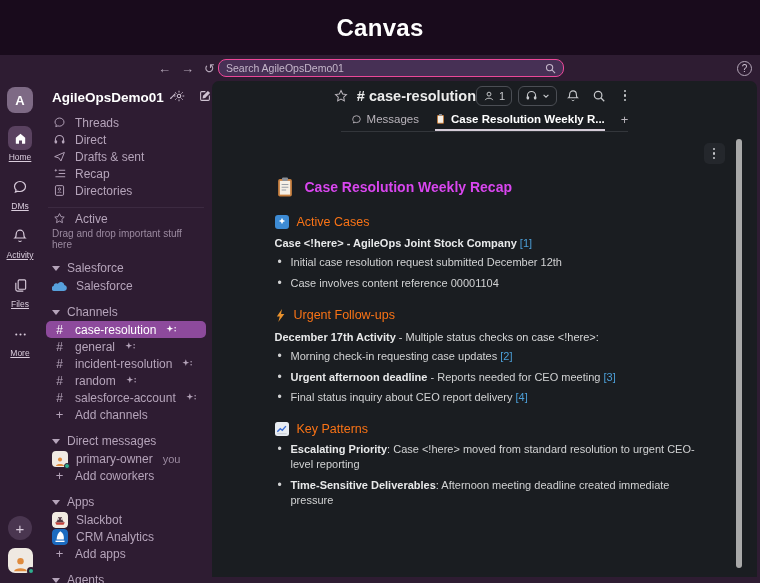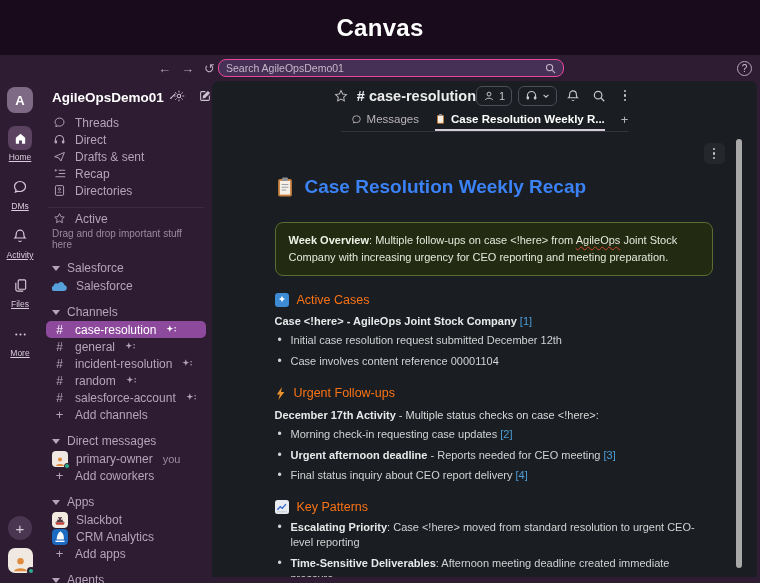--- a/index.html
+++ b/index.html
@@ -93,21 +93,21 @@
   .tab-add { padding-bottom:4px; font-size:13px; }
 
   .canvas-body { position:relative; flex:1; overflow:hidden; }
   .kebab-btn { position:absolute; top:11px; right:20px; width:21px; height:21px; border-radius:5px;
     background:#24272c; display:flex; align-items:center; justify-content:center; }
   .vscroll { position:absolute; top:3px; right:2px; bottom:3px; width:8px; }
   .vthumb { position:absolute; top:4px; bottom:6px; left:1px; width:6px; background:#a9a9a9; border-radius:3px; }
 
   .canvas-content { padding:44px 40px 0 50px; max-width:520px; }
   .doc-title { display:flex; align-items:center; gap:10px; }
-  .doc-title h2 { color:#3b82f6; font-size:19px; font-weight:700; }
+  .doc-title h2 { color:#d946ef; font-size:14px; font-weight:700; }
   .overview { margin-top:24px; background:#222b11; border:1px solid #5a6b33; border-radius:8px;
     padding:9px 13px; font-size:11px; line-height:1.55; color:#e4e7db; width:438px; }
   .overview b { color:#f0f2e8; }
   .squiggle { text-decoration:underline wavy #d23f31 1px; text-underline-offset:2px; }
 
   .section-head { margin-top:17px; display:flex; align-items:center; gap:8px; }
   .section-head h3 { color:#f97316; font-size:12.5px; font-weight:400; }
   .lead { margin-top:8px; font-size:11px; color:#d8d9da; }
   .lead .b { font-weight:700; }
   .lnk { color:#4c9fd8; text-decoration:none; }
@@ -504,23 +504,20 @@
             <div class="doc-title">
               <svg width="20" height="22" viewBox="0 0 16 17">
                   <rect x="2.5" y="2" width="11" height="14" rx="1.5" fill="#c77f3e"></rect>
                   <rect x="3.9" y="3.6" width="8.2" height="11" fill="#f5efe6"></rect>
                   <rect x="5.6" y=".8" width="4.8" height="2.8" rx=".9" fill="#8a8f98"></rect>
                   <path d="M5.3 6.5h5.4M5.3 8.7h5.4M5.3 10.9h3.6" stroke="#9aa0a8" stroke-width=".9"></path>
                 </svg>
               <h2>Case Resolution Weekly Recap</h2>
             </div>
 
-            <div class="overview">
-              <b>Week Overview</b><span>: Multiple follow-ups on case &lt;!here&gt; from </span><span class="squiggle">AgileOps</span><span> Joint Stock Company with increasing urgency for CEO reporting and meeting preparation.</span>
-            </div>
 
             <div class="section-head">
               <svg width="14" height="14" viewBox="0 0 14 14">
                   <rect width="14" height="14" rx="3" fill="#3d8bd4"></rect>
                   <path d="M7 2.8l1 2.2 2.2 1-2.2 1-1 2.2-1-2.2-2.2-1 2.2-1z" fill="#fff"></path>
                 </svg>
               <h3>Active Cases</h3>
             </div>
             <div class="lead">
               <span class="b">Case &lt;!here&gt; - AgileOps Joint Stock Company </span><a class="lnk" href="#">[1]</a>

